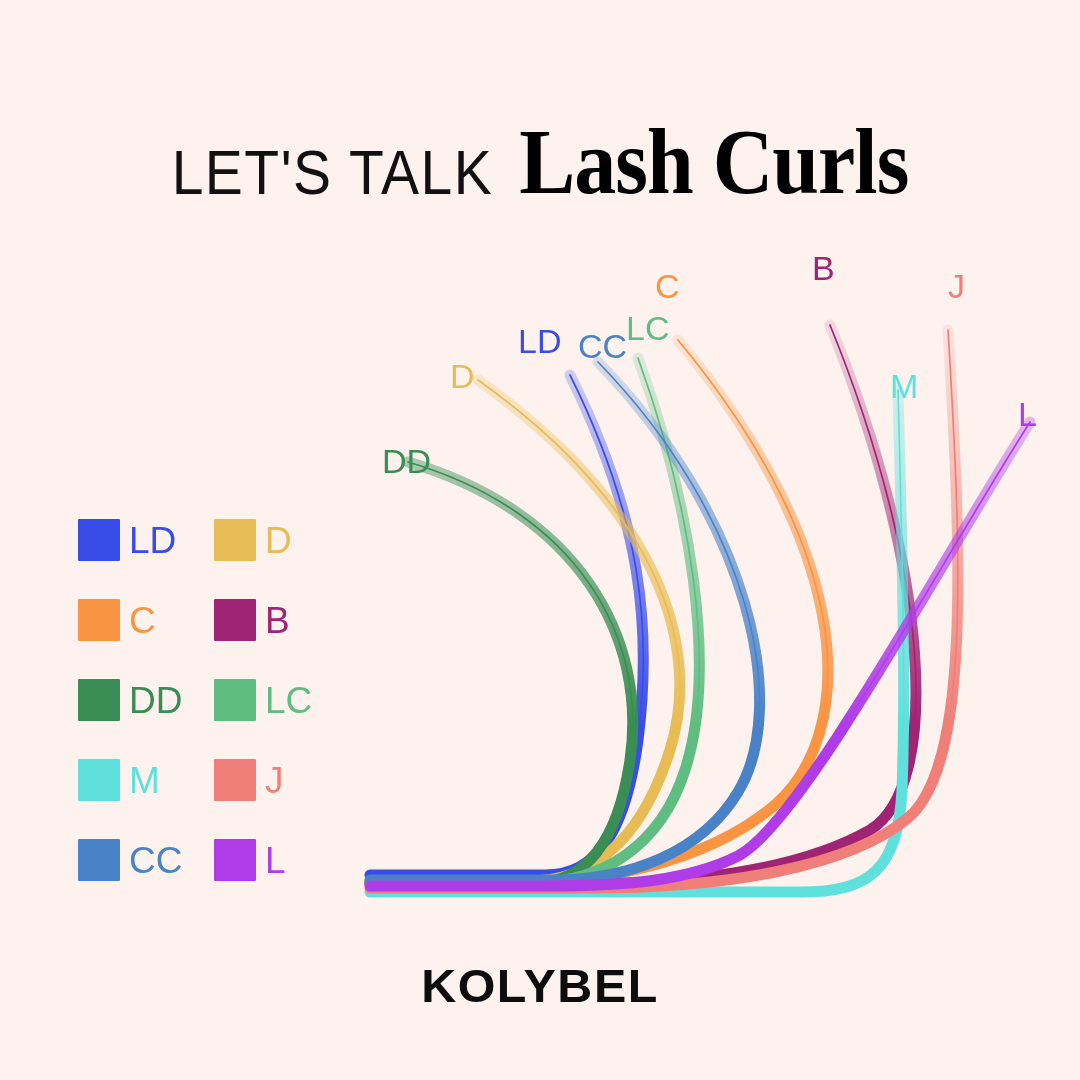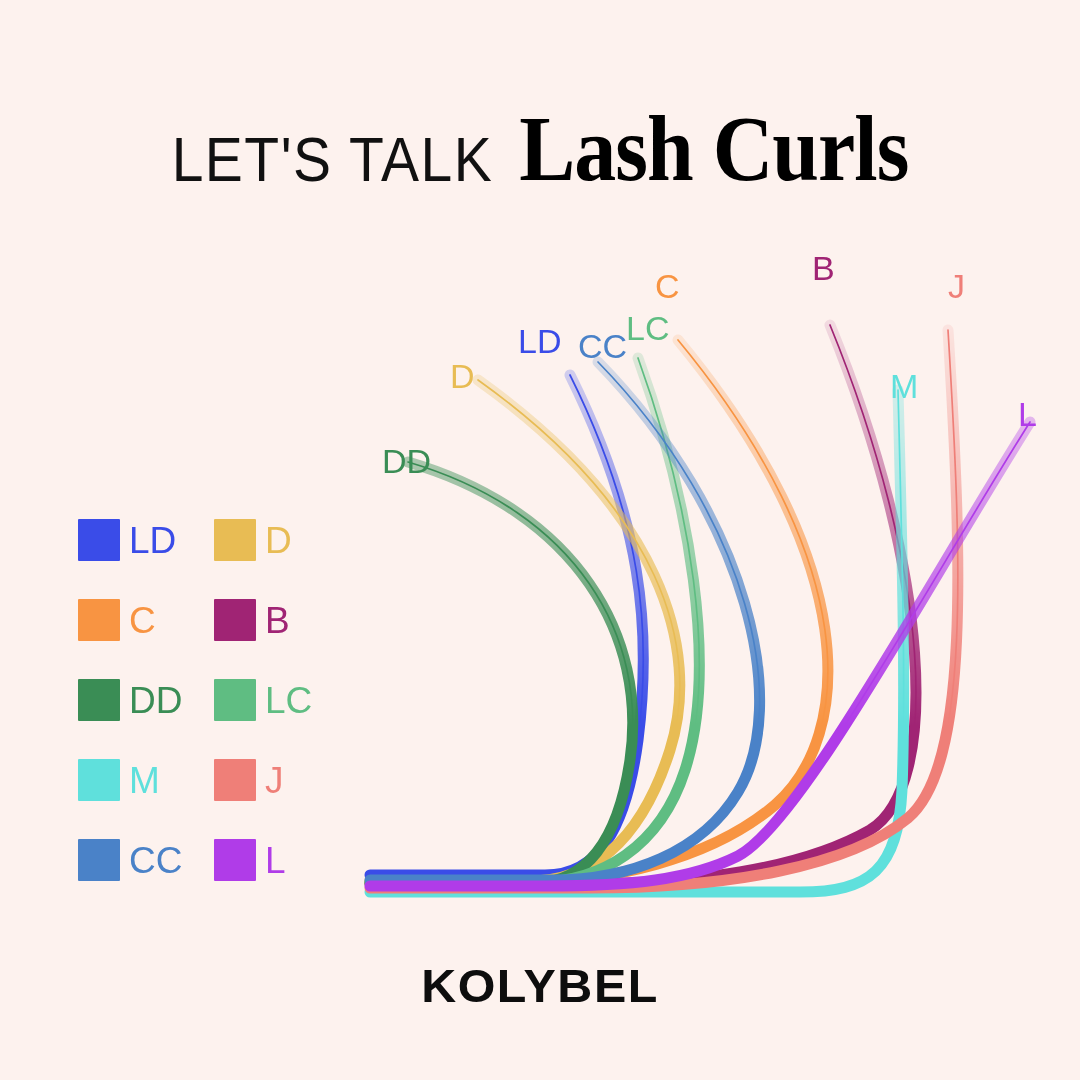--- a/index.html
+++ b/index.html
@@ -19,21 +19,21 @@
     position: absolute;
     inset: 0;
     width: 1080px;
     height: 1080px;
   }
 
   
   .title-row {
     position: absolute;
     left: 0;
-    top: 112px;
+    top: 125px;
     width: 1080px;
     height: 100px;
     display: flex;
     align-items: baseline;
     justify-content: center;
     gap: 26px;
   }
   .title-pre {
     font-family: "Liberation Sans", sans-serif;
     font-weight: 300;

